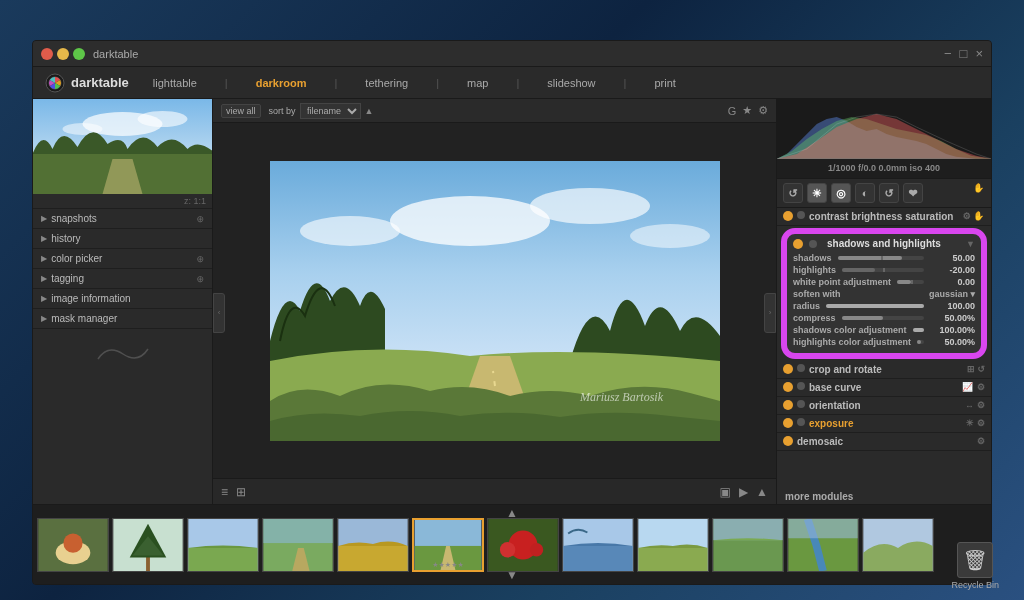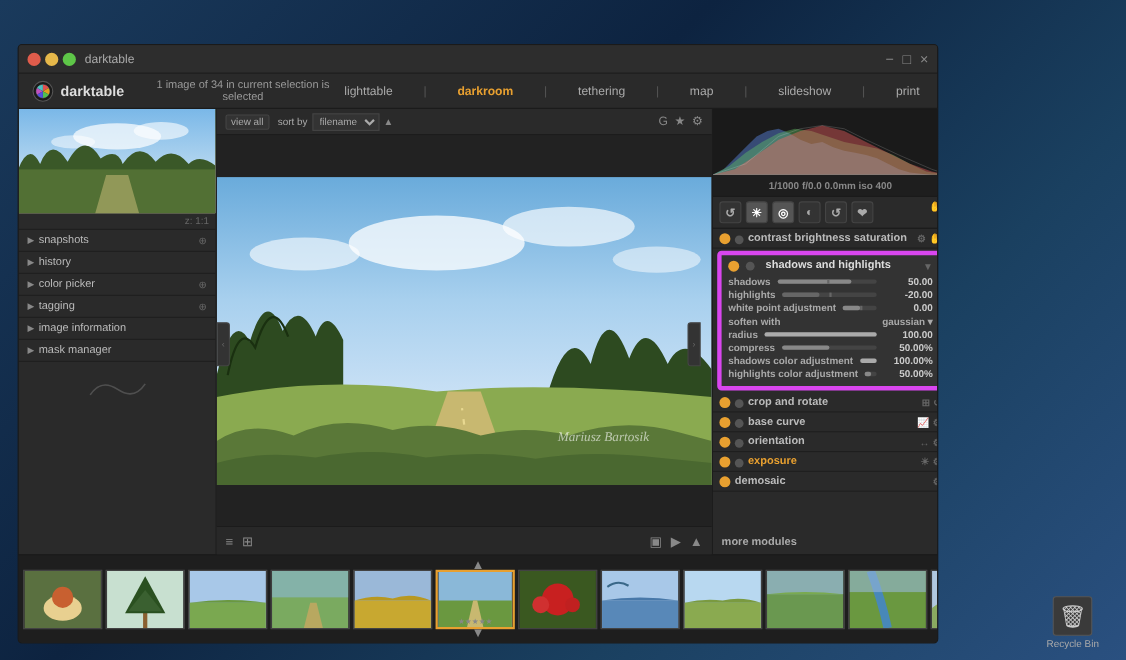--- a/index.html
+++ b/index.html
@@ -11,22 +11,22 @@
       font-size: 11px;
       color: #ccc;
       overflow: hidden;
       position: relative;
     }
 
     
     #app-window {
       position: absolute;
       top: 40px;
-      left: 16px;
-      width: 837px;
+      left: 32px;
+      width: 960px;
       height: 545px;
       background: #252525;
       border: 1px solid #1a1a1a;
       border-radius: 4px;
       display: flex;
       flex-direction: column;
       overflow: hidden;
     }
 
     
@@ -199,20 +199,21 @@
       display: flex;
       align-items: center;
       gap: 4px;
     }
     .toolbar-sort select {
       background: #333;
       border: 1px solid #444;
       color: #aaa;
       font-size: 9px;
       padding: 1px 2px;
+      text-align: center;
     }
     .toolbar-right {
       margin-left: auto;
       display: flex;
       gap: 6px;
       align-items: center;
     }
     .toolbar-icon {
       color: #888;
       font-size: 11px;
@@ -351,21 +352,21 @@
       color: #aaa;
     }
     .module-ctrl-btn.active {
       background: #555;
       color: #fff;
     }
 
     
     .module-row {
       display: flex;
-      align-items: flex-end;
+      align-items: flex-start;
       padding: 3px 6px;
       gap: 4px;
       border-bottom: 1px solid #1e1e1e;
       font-size: 9px;
     }
     .module-toggle {
       width: 10px;
       height: 10px;
       background: #555;
       border-radius: 50%;
@@ -381,23 +382,23 @@
     .module-icons {
       display: flex;
       gap: 3px;
       color: #666;
       font-size: 9px;
     }
 
     
     #active-module {
       background: #333;
-      border: 4px solid #d946ef;
+      border: 6px solid #d946ef;
       margin: 2px 4px;
-      border-radius: 4px;
+      border-radius: 14px;
       padding: 4px 6px;
     }
     #active-module-header {
       display: flex;
       align-items: center;
       justify-content: center;
       font-size: 10px;
       color: #ddd;
       margin-bottom: 4px;
       gap: 6px;
@@ -557,21 +558,20 @@
         <path d="M10,10 L10,4 A6,6 0 0,1 15.2,7 Z" fill="#e05050"></path>
         <path d="M10,10 L15.2,7 A6,6 0 0,1 15.2,13 Z" fill="#e0a020"></path>
         <path d="M10,10 L15.2,13 A6,6 0 0,1 10,16 Z" fill="#50c050"></path>
         <path d="M10,10 L10,16 A6,6 0 0,1 4.8,13 Z" fill="#5050e0"></path>
         <path d="M10,10 L4.8,13 A6,6 0 0,1 4.8,7 Z" fill="#c050c0"></path>
         <path d="M10,10 L4.8,7 A6,6 0 0,1 10,4 Z" fill="#50c0c0"></path>
       </svg>
       <span id="logo-text">darktable</span>
     </div>
 
-    <div id="selection-info">1 image of 34 in current selection is selected</div>
 
     <div id="nav-links">
       <span class="nav-link">lighttable</span>
       <span class="nav-sep">|</span>
       <span class="nav-link active">darkroom</span>
       <span class="nav-sep">|</span>
       <span class="nav-link">tethering</span>
       <span class="nav-sep">|</span>
       <span class="nav-link">map</span>
       <span class="nav-sep">|</span>

